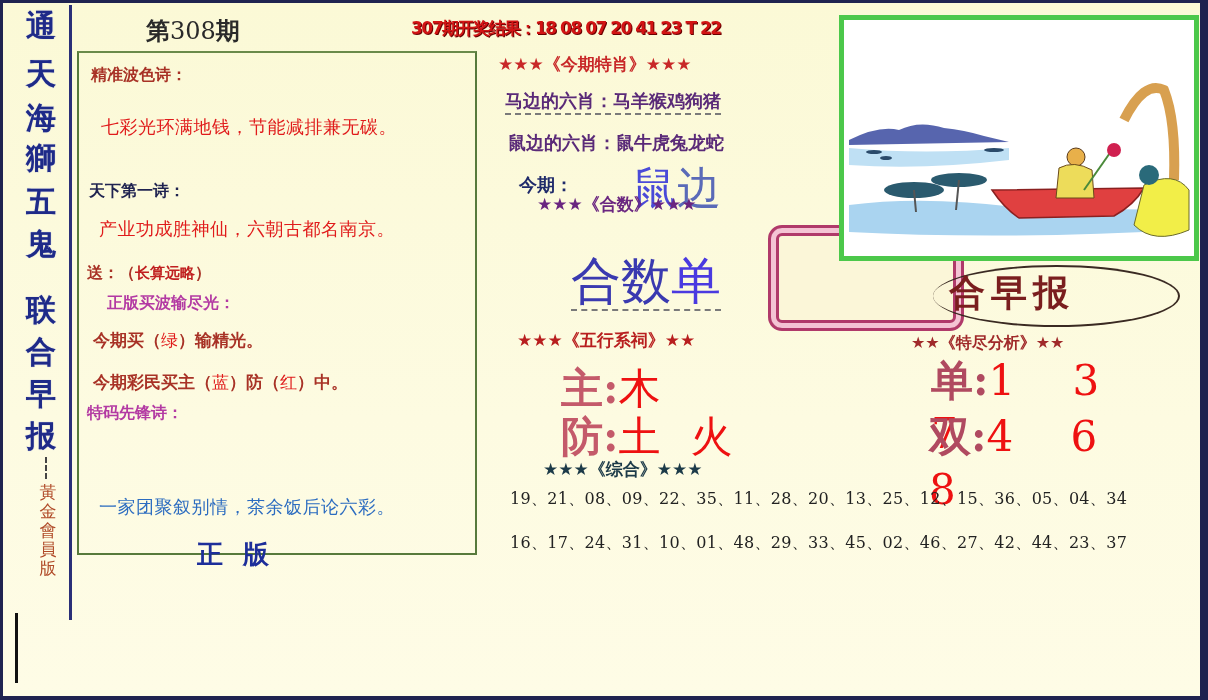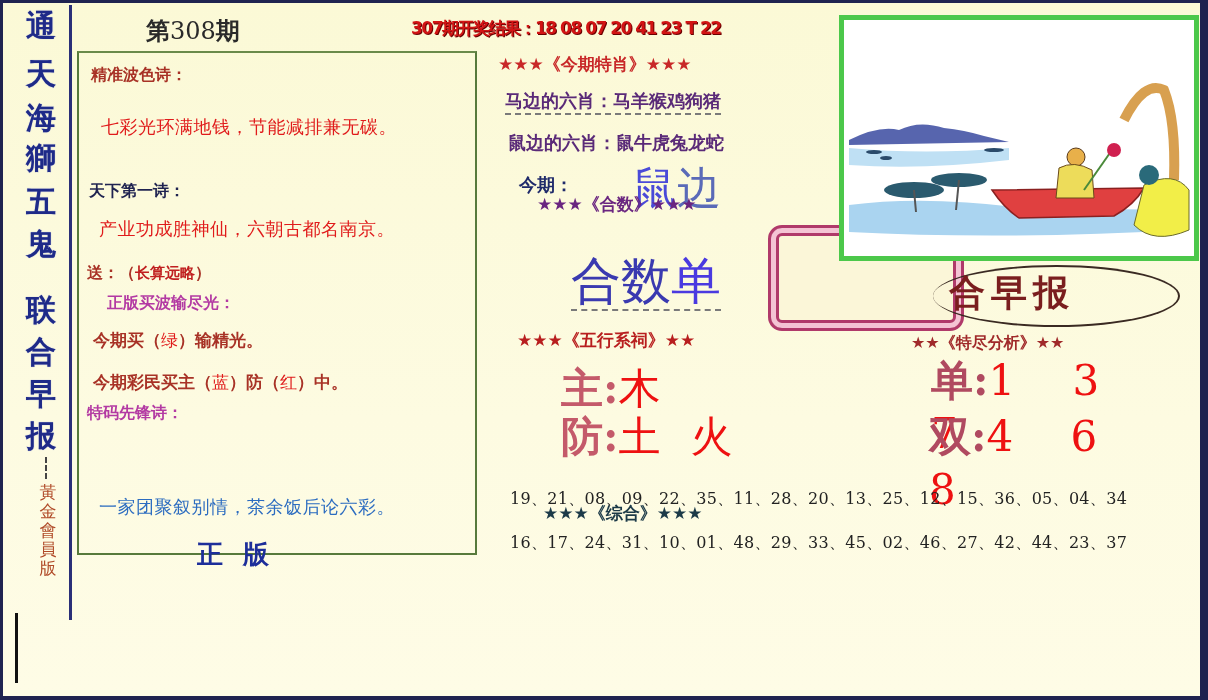--- a/index.html
+++ b/index.html
@@ -146,18 +146,18 @@
   </div>
 
   <div class="stars-title" style="left:908px;top:330px;color:#a02a2a;font-size:16px;">★★《特尽分析》★★</div>
   <div class="five" style="left:928px;top:350px;">
     <span class="lbl" style="color:#b04a60">单:</span><span class="val" style="letter-spacing:22px">1 3 7</span>
   </div>
   <div class="five" style="left:926px;top:406px;">
     <span class="lbl" style="color:#b04a60">双:</span><span class="val" style="letter-spacing:22px">4 6 8</span>
   </div>
 
-  <div class="stars-title" style="left:540px;top:455px;color:#1c3a48;margin-top:44px;">★★★《综合》★★★</div>
+  <div class="stars-title" style="left:540px;top:455px;color:#1c3a48;">★★★《综合》★★★</div>
   <div class="num-row" style="top:486px;">19、21、08、09、22、35、11、28、20、13、25、12、15、36、05、04、34</div>
   <div class="num-row" style="top:530px;">16、17、24、31、10、01、48、29、33、45、02、46、27、42、44、23、37</div>
 
   <div class="bottom-line"></div>
 </div>
 
 </body></html>

